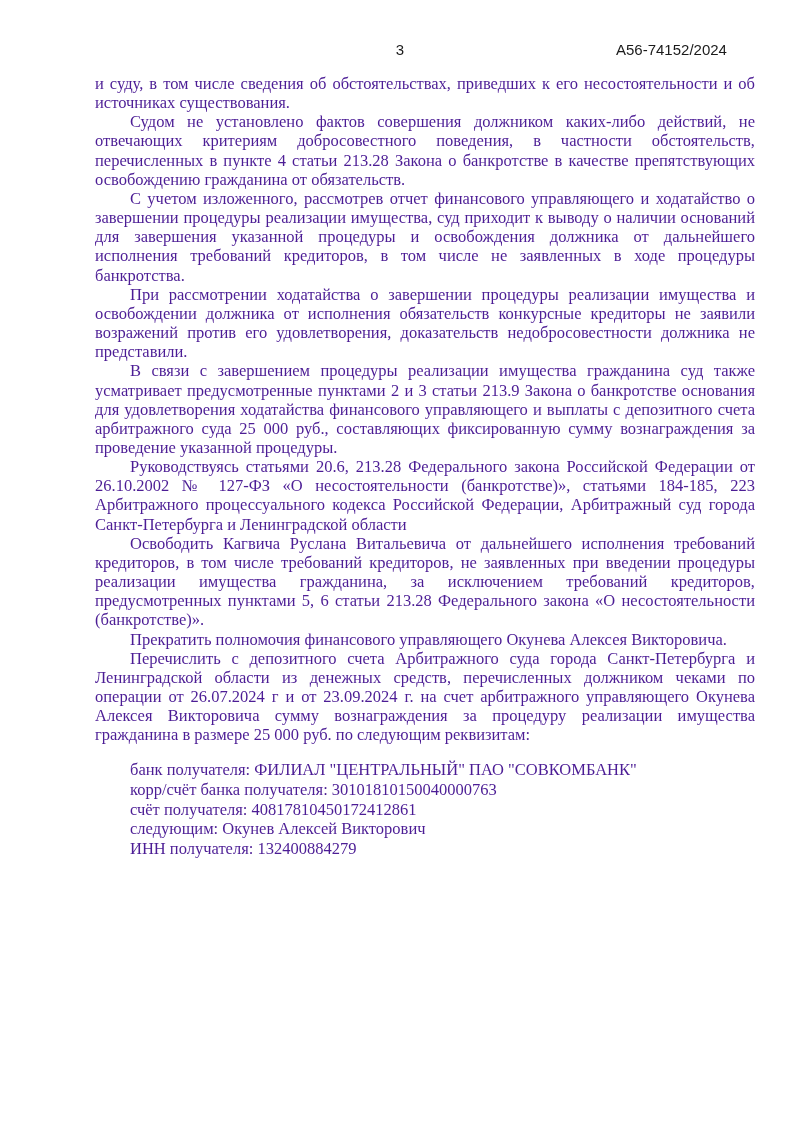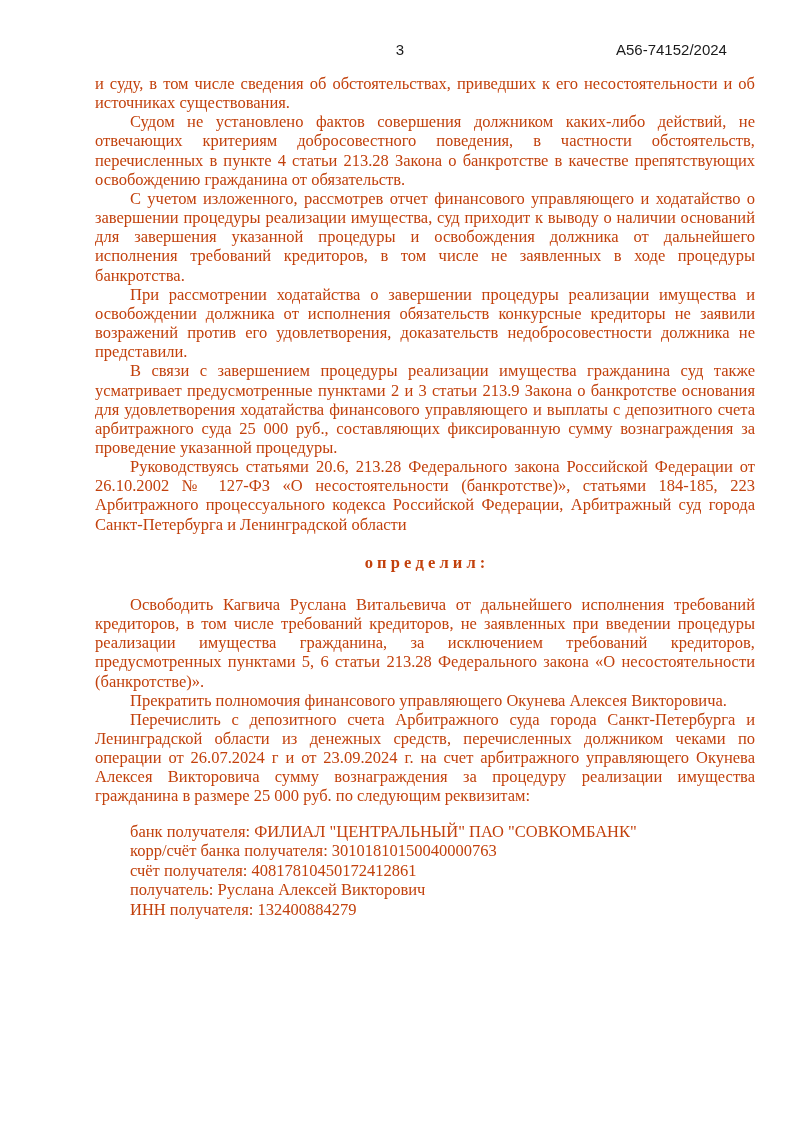--- a/index.html
+++ b/index.html
@@ -37,21 +37,21 @@
   }
   .doc-body {
     position: absolute;
     top: 74px;
     left: 95px;
     width: 660px;
     font-family: "Liberation Serif", serif;
     font-size: 16.5px;
     line-height: 19.15px;
     text-align: justify;
-    color: #c2410c;
+    color: #4c1d95;
   }
   .para {
     margin: 0;
     text-indent: 35px;
   }
   .para-first {
     text-indent: 0;
   }
   .ruling-heading {
     margin: 19px 0 23px 0;
@@ -82,30 +82,29 @@
 
   <div class="doc-body">
 
     <p class="para para-first">и суду, в том числе сведения об обстоятельствах, приведших к его несостоятельности и об источниках существования.</p>
     <p class="para">Судом не установлено фактов совершения должником каких-либо действий, не отвечающих критериям добросовестного поведения, в частности обстоятельств, перечисленных в пункте 4 статьи 213.28 Закона о банкротстве в качестве препятствующих освобождению гражданина от обязательств.</p>
     <p class="para">С учетом изложенного, рассмотрев отчет финансового управляющего и ходатайство о завершении процедуры реализации имущества, суд приходит к выводу о наличии оснований для завершения указанной процедуры и освобождения должника от дальнейшего исполнения требований кредиторов, в том числе не заявленных в ходе процедуры банкротства.</p>
     <p class="para">При рассмотрении ходатайства о завершении процедуры реализации имущества и освобождении должника от исполнения обязательств конкурсные кредиторы не заявили возражений против его удовлетворения, доказательств недобросовестности должника не представили.</p>
     <p class="para">В связи с завершением процедуры реализации имущества гражданина суд также усматривает предусмотренные пунктами 2 и 3 статьи 213.9 Закона о банкротстве основания для удовлетворения ходатайства финансового управляющего и выплаты с депозитного счета арбитражного суда 25 000 руб., составляющих фиксированную сумму вознаграждения за проведение указанной процедуры.</p>
     <p class="para">Руководствуясь статьями 20.6, 213.28 Федерального закона Российской Федерации от 26.10.2002 № 127-ФЗ «О несостоятельности (банкротстве)», статьями 184-185, 223 Арбитражного процессуального кодекса Российской Федерации, Арбитражный суд города Санкт-Петербурга и Ленинградской области</p>
 
-    <p class="para ruling-heading">о п р е д е л и л :</p>
 
     <p class="para">Освободить Кагвича Руслана Витальевича от дальнейшего исполнения требований кредиторов, в том числе требований кредиторов, не заявленных при введении процедуры реализации имущества гражданина, за исключением требований кредиторов, предусмотренных пунктами 5, 6 статьи 213.28 Федерального закона «О несостоятельности (банкротстве)».</p>
     <p class="para">Прекратить полномочия финансового управляющего Окунева Алексея Викторовича.</p>
     <p class="para">Перечислить с депозитного счета Арбитражного суда города Санкт-Петербурга и Ленинградской области из денежных средств, перечисленных должником чеками по операции от 26.07.2024 г и от 23.09.2024 г. на счет арбитражного управляющего Окунева Алексея Викторовича сумму вознаграждения за процедуру реализации имущества гражданина в размере 25 000 руб. по следующим реквизитам:</p>
 
     <div class="requisites">
       <p class="requisite-line">банк получателя: ФИЛИАЛ "ЦЕНТРАЛЬНЫЙ" ПАО "СОВКОМБАНК"</p>
       <p class="requisite-line">корр/счёт банка получателя: 30101810150040000763</p>
       <p class="requisite-line">счёт получателя: 40817810450172412861</p>
-      <p class="requisite-line">получатель: Руслана Алексей Викторович</p>
+      <p class="requisite-line">следующим: Окунев Алексей Викторович</p>
       <p class="requisite-line">ИНН получателя: 132400884279</p>
     </div>
 
 
   </div>
 
 </div>
 
 </body></html>

